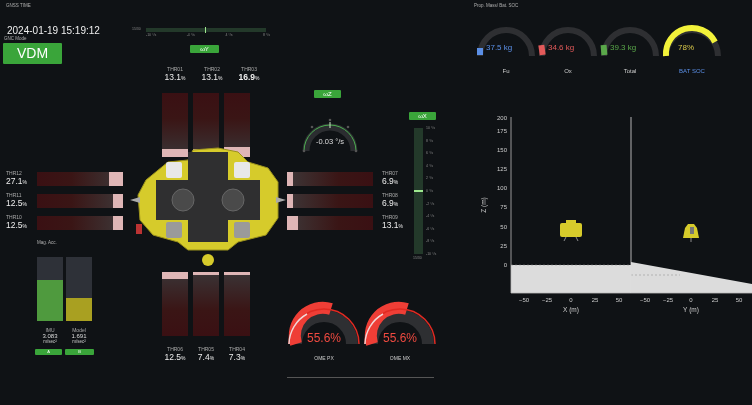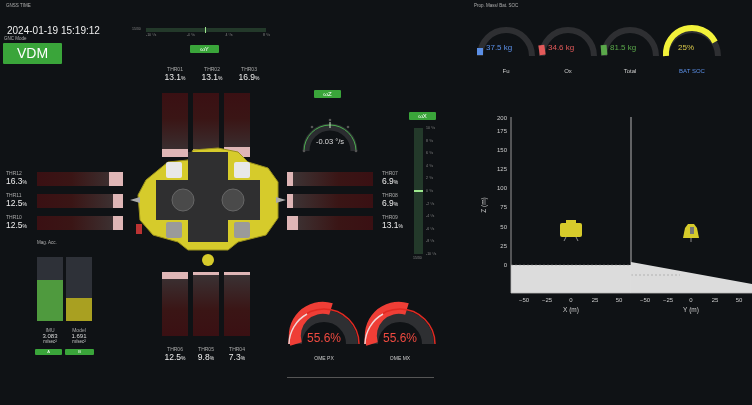--- a/index.html
+++ b/index.html
@@ -43,36 +43,36 @@
   <div style="width:26px;">
       <div class="thrname">THR01</div>
       <div class="thrval"><b style="font-weight:normal">13.1</b><span>%</span></div>
     </div>
   <div style="width:26px;">
       <div class="thrname">THR02</div>
       <div class="thrval"><b style="font-weight:normal">13.1</b><span>%</span></div>
     </div>
   <div style="width:26px;">
       <div class="thrname">THR03</div>
-      <div class="thrval"><b style="font-weight:normal">16.9</b><span>%</span></div>
+      <div class="thrval"><b style="font-weight:bold">16.9</b><span>%</span></div>
     </div>
 </div>
 <div class="vthr" style="left:162px;top:93px;">
     <div class="fill" style="bottom:0;height:8px;"></div>
   </div>
 <div class="vthr" style="left:193px;top:93px;">
     <div class="fill" style="bottom:0;height:8px;"></div>
   </div>
 <div class="vthr" style="left:224px;top:93px;">
     <div class="fill" style="bottom:0;height:10px;"></div>
   </div>
 
 <div class="abs" style="left:6px;top:170px;">
     <div class="thrname">THR12</div>
-    <div class="thrval"><b style="font-weight:normal">16.3</b><span>%</span></div>
+    <div class="thrval"><b style="font-weight:normal">27.1</b><span>%</span></div>
   </div>
 <div class="abs" style="left:6px;top:192px;">
     <div class="thrname">THR11</div>
     <div class="thrval"><b style="font-weight:normal">12.5</b><span>%</span></div>
   </div>
 <div class="abs" style="left:6px;top:214px;">
     <div class="thrname">THR10</div>
     <div class="thrval"><b style="font-weight:normal">12.5</b><span>%</span></div>
   </div>
 <div class="hthr l" style="left:37px;top:172px;">
@@ -132,21 +132,21 @@
 <div class="vthr" style="left:224px;top:272px;background:linear-gradient(to top,#3a1013 0%,#3a1515 40%,#3a3436 100%);">
     <div class="fill" style="top:0;height:3px;"></div>
   </div>
 <div class="abs" style="left:162px;top:346px;width:88px;display:flex;justify-content:space-between;text-align:center;">
   <div style="width:26px;">
       <div class="thrname">THR06</div>
       <div class="thrval"><b style="font-weight:normal">12.5</b><span>%</span></div>
     </div>
   <div style="width:26px;">
       <div class="thrname">THR05</div>
-      <div class="thrval"><b style="font-weight:normal">9.8</b><span>%</span></div>
+      <div class="thrval"><b style="font-weight:normal">7.4</b><span>%</span></div>
     </div>
   <div style="width:26px;">
       <div class="thrname">THR04</div>
       <div class="thrval"><b style="font-weight:normal">7.3</b><span>%</span></div>
     </div>
 </div>
 
 <div class="abs tiny" style="left:37px;top:240px;">Mag. Acc.</div>
 <div class="abs" style="left:37px;top:257px;width:26px;height:64px;background:#2e3138;">
   <div style="position:absolute;left:0;right:0;bottom:0;height:41px;background:#4f9a3e;"></div>
@@ -233,22 +233,22 @@
     <path d="M6,42 A26,26 0 1,1 58,42" fill="none" stroke="#2e2f32" stroke-width="6"></path>
     <rect x="3" y="31" width="6" height="10" fill="#5aa84a" transform="rotate(-5 6 36)"></rect>
   </g>
   <g transform="translate(186,0)">
     <path d="M6,42 A26,26 0 1,1 58,42" fill="none" stroke="#2e2f32" stroke-width="6"></path>
     <path d="M6,42 A26,26 0 0,1 55,28" fill="none" stroke="#f2f23a" stroke-width="6"></path>
   </g>
 </svg>
 <div class="abs" style="left:486px;top:43px;font-size:8px;color:#5b8fe6;">37.5 kg</div>
 <div class="abs" style="left:548px;top:43px;font-size:8px;color:#e35a5a;">34.6 kg</div>
-<div class="abs" style="left:610px;top:43px;font-size:8px;color:#5aa84a;">81.5 kg</div>
-<div class="abs" style="left:678px;top:43px;font-size:8px;color:#d8c84a;">25%</div>
+<div class="abs" style="left:610px;top:43px;font-size:8px;color:#5aa84a;">39.3 kg</div>
+<div class="abs" style="left:678px;top:43px;font-size:8px;color:#d8c84a;">78%</div>
 <div class="abs" style="left:474px;top:68px;width:64px;text-align:center;font-size:6px;color:#ccc;">Fu</div>
 <div class="abs" style="left:536px;top:68px;width:64px;text-align:center;font-size:6px;color:#ccc;">Ox</div>
 <div class="abs" style="left:598px;top:68px;width:64px;text-align:center;font-size:6px;color:#ccc;">Total</div>
 <div class="abs" style="left:660px;top:68px;width:64px;text-align:center;font-size:6px;color:#5b8fe6;">BAT SOC</div>
 
 <svg class="abs" style="left:470px;top:110px;" width="282" height="205">
 
   <rect x="41" y="155" width="120" height="28" fill="#dcdcdc"></rect>
   <line x1="41" y1="155" x2="161" y2="155" stroke="#888" stroke-dasharray="2,2" stroke-width="0.5"></line>
   <line x1="41" y1="7" x2="41" y2="183" stroke="#bbb" stroke-width="0.8"></line>

